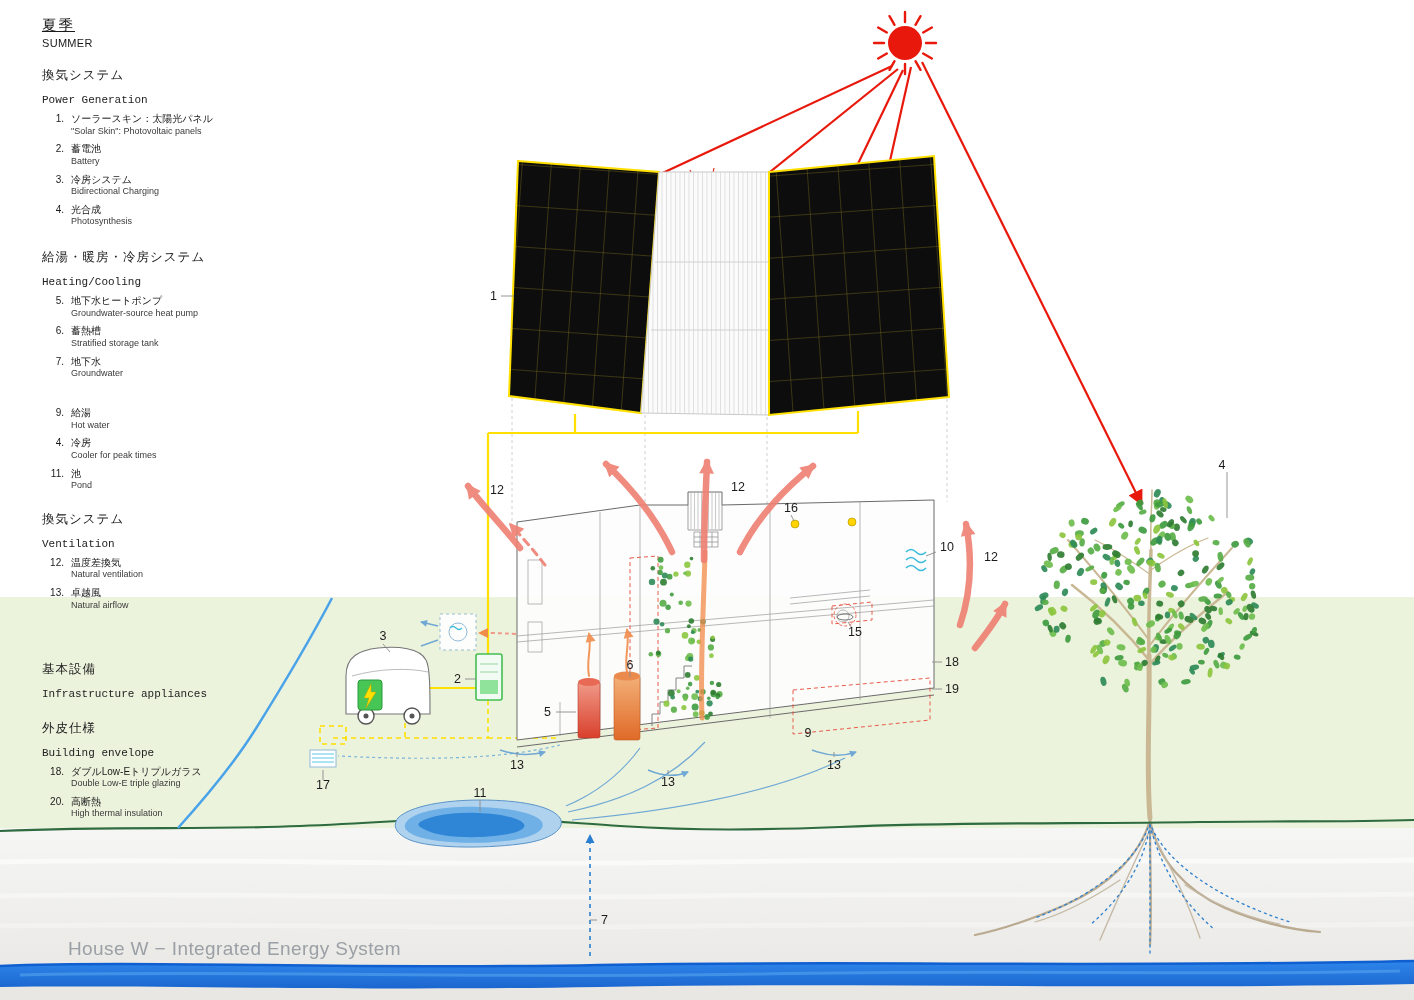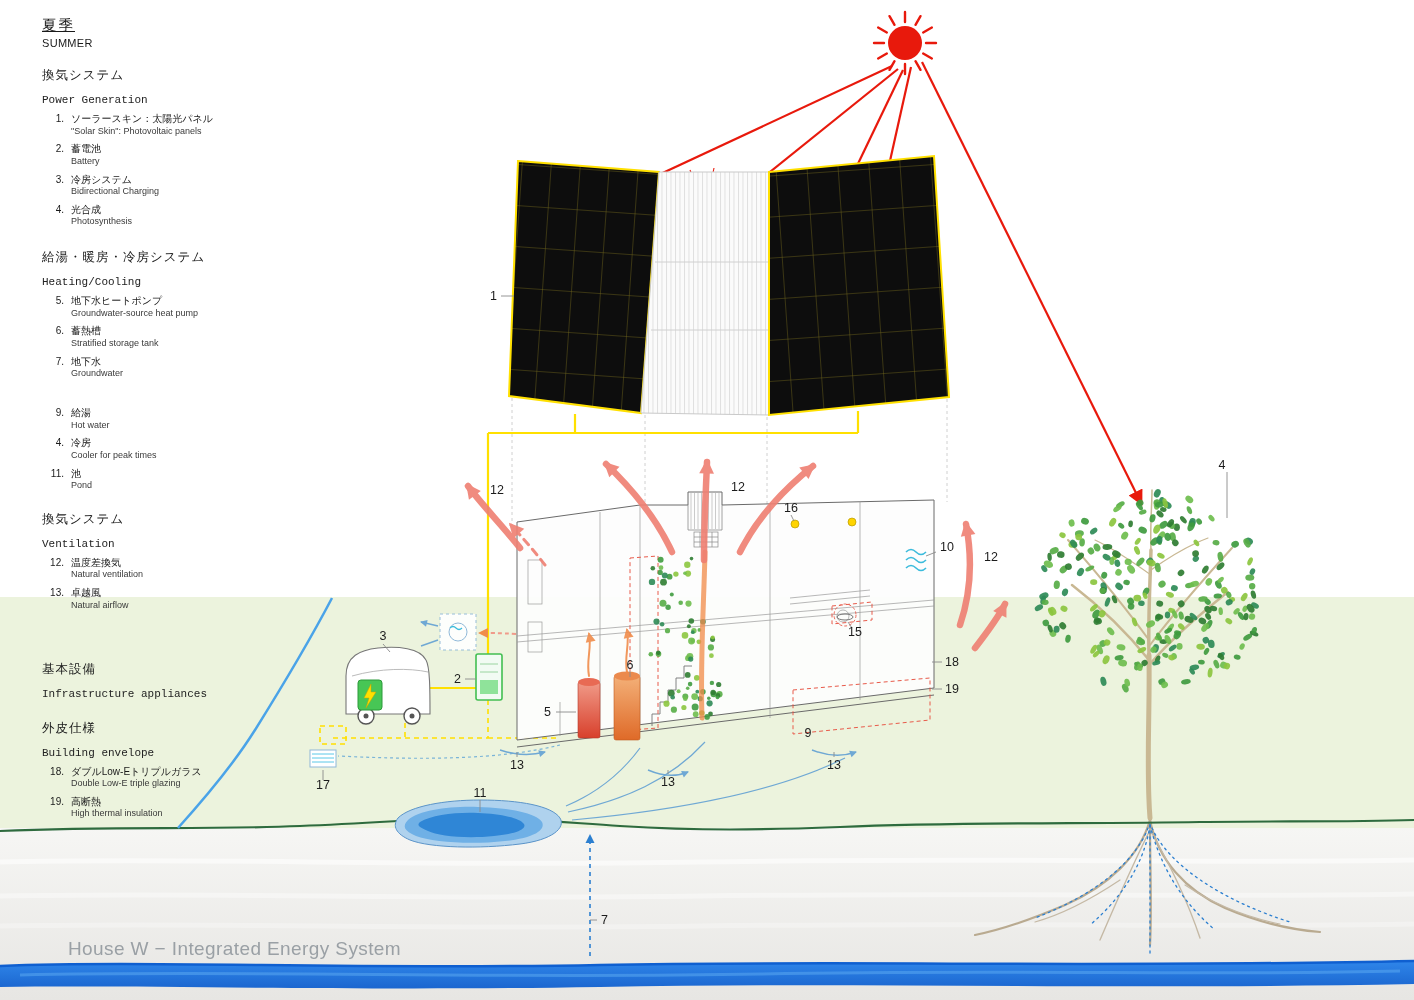--- a/index.html
+++ b/index.html
@@ -774,21 +774,21 @@
       <div class="sec-en">Building envelope</div>
       <div class="items">
         <div class="item">
           <div class="num">18.</div>
           <div>
               <div class="jp">ダブルLow-Eトリプルガラス</div>
                <div class="en">Double Low-E triple glazing</div>
             </div>
           </div>
         <div class="item">
-          <div class="num">19.</div>
+          <div class="num">20.</div>
           <div>
               <div class="jp">高断熱</div>
                <div class="en">High thermal insulation</div>
             </div>
           </div>
       </div>
     </div>
   </div>
 
   <div class="diagram-title">House W − Integrated Energy System</div>

